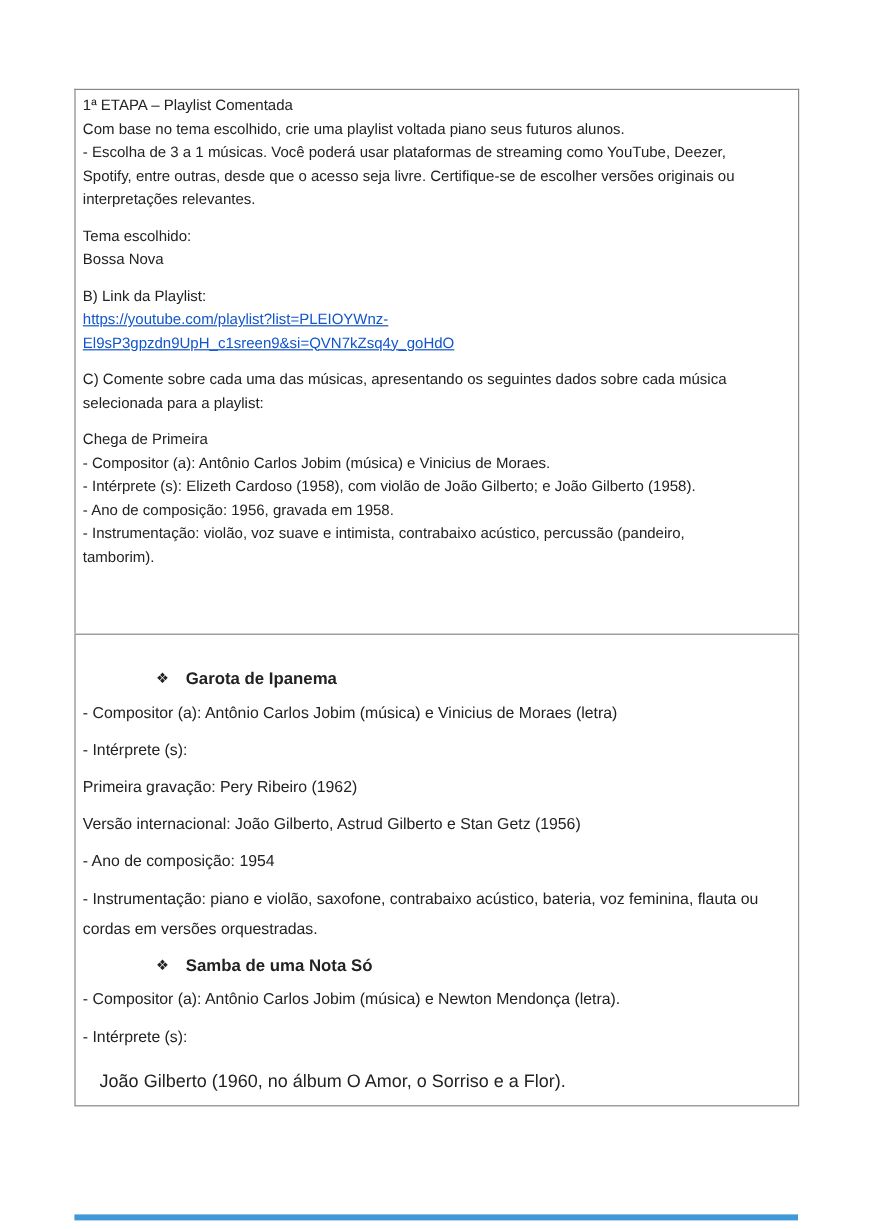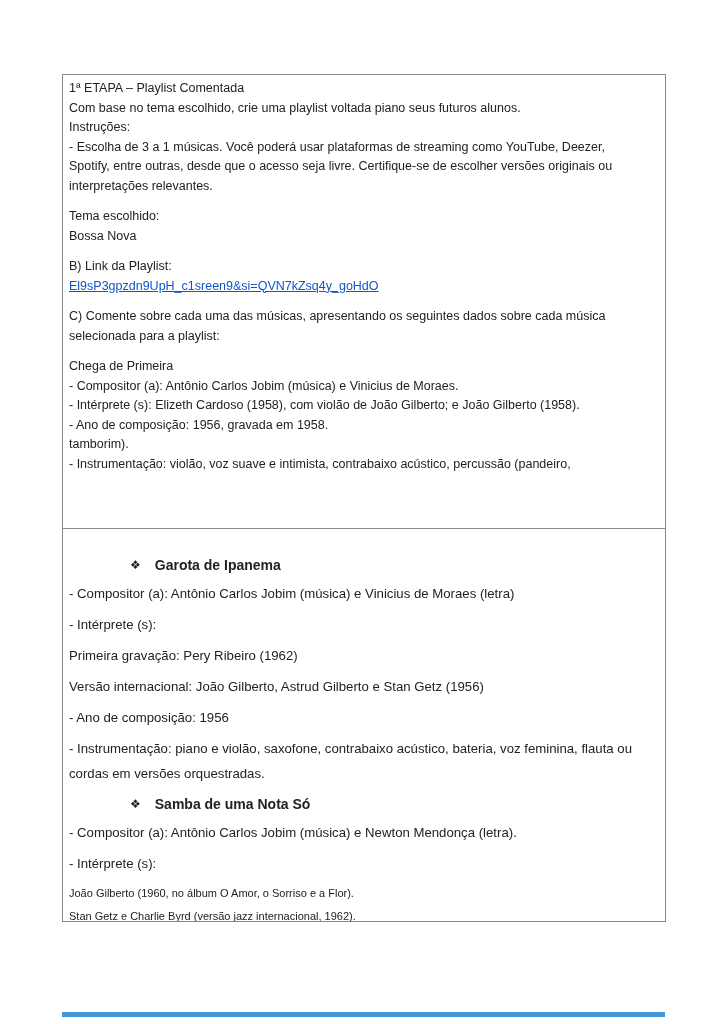--- a/index.html
+++ b/index.html
@@ -72,71 +72,71 @@
     line-height:24px;
     font-weight:bold;
   }
   .s2-para{
     font-size:13.2px;
     line-height:25px;
     margin:0 0 6px 0;
     color:var(--text);
   }
   .s2-tight{
-    font-size:11px;
+    font-size:15px;
     line-height:23px;
-    margin:0;
+    margin:14px;
     color:var(--text);
   }
   .bottom-bar{
     position:absolute;
     left:62px;top:1012px;
     width:603px;height:5px;
     background:var(--bar);
   }
 </style>
 </head>
 <body>
 
 <div class="page">
   <div class="doc-table">
     <div class="cell cell1" id="cell1">
         <div class="s1-line">1ª ETAPA – Playlist Comentada</div>
         <div class="s1-line">Com base no tema escolhido, crie uma playlist voltada piano seus futuros alunos.</div>
-        <div class="s1-line">Instruções:</div>
         <div class="s1-line">- Escolha de 3 a 1 músicas. Você poderá usar plataformas de streaming como YouTube, Deezer,</div>
         <div class="s1-line">Spotify, entre outras, desde que o acesso seja livre. Certifique-se de escolher versões originais ou</div>
         <div class="s1-line">interpretações relevantes.</div>
         <div class="s1-blank"></div>
         <div class="s1-line">Tema escolhido:</div>
         <div class="s1-line">Bossa Nova</div>
         <div class="s1-blank"></div>
         <div class="s1-line">B) Link da Playlist:</div>
+        <div class="s1-link">https://youtube.com/playlist?list=PLEIOYWnz-</div>
         <div class="s1-link">El9sP3gpzdn9UpH_c1sreen9&amp;si=QVN7kZsq4y_goHdO</div>
         <div class="s1-blank"></div>
         <div class="s1-line">C) Comente sobre cada uma das músicas, apresentando os seguintes dados sobre cada música</div>
         <div class="s1-line">selecionada para a playlist:</div>
         <div class="s1-blank"></div>
         <div class="s1-line">Chega de Primeira</div>
         <div class="s1-line">- Compositor (a): Antônio Carlos Jobim (música) e Vinicius de Moraes.</div>
         <div class="s1-line">- Intérprete (s): Elizeth Cardoso (1958), com violão de João Gilberto; e João Gilberto (1958).</div>
         <div class="s1-line">- Ano de composição: 1956, gravada em 1958.</div>
+        <div class="s1-line">- Instrumentação: violão, voz suave e intimista, contrabaixo acústico, percussão (pandeiro,</div>
         <div class="s1-line">tamborim).</div>
-        <div class="s1-line">- Instrumentação: violão, voz suave e intimista, contrabaixo acústico, percussão (pandeiro,</div>
       </div>
     <div class="cell cell2" id="cell2">
         <div class="s2-heading">
           <span class="s2-bullet">❖</span>
           <span>Garota de Ipanema</span>
         </div>
         <div class="s2-para">- Compositor (a): Antônio Carlos Jobim (música) e Vinicius de Moraes (letra)</div>
         <div class="s2-para">- Intérprete (s):</div>
         <div class="s2-para">Primeira gravação: Pery Ribeiro (1962)</div>
         <div class="s2-para">Versão internacional: João Gilberto, Astrud Gilberto e Stan Getz (1956)</div>
-        <div class="s2-para">- Ano de composição: 1956</div>
+        <div class="s2-para">- Ano de composição: 1954</div>
         <div class="s2-para">- Instrumentação: piano e violão, saxofone, contrabaixo acústico, bateria, voz feminina, flauta ou cordas em versões orquestradas.</div>
         <div class="s2-heading">
           <span class="s2-bullet">❖</span>
           <span>Samba de uma Nota Só</span>
         </div>
         <div class="s2-para">- Compositor (a): Antônio Carlos Jobim (música) e Newton Mendonça (letra).</div>
         <div class="s2-para">- Intérprete (s):</div>
         <div class="s2-tight">João Gilberto (1960, no álbum O Amor, o Sorriso e a Flor).</div>
         <div class="s2-tight">Stan Getz e Charlie Byrd (versão jazz internacional, 1962).</div>
       </div>

